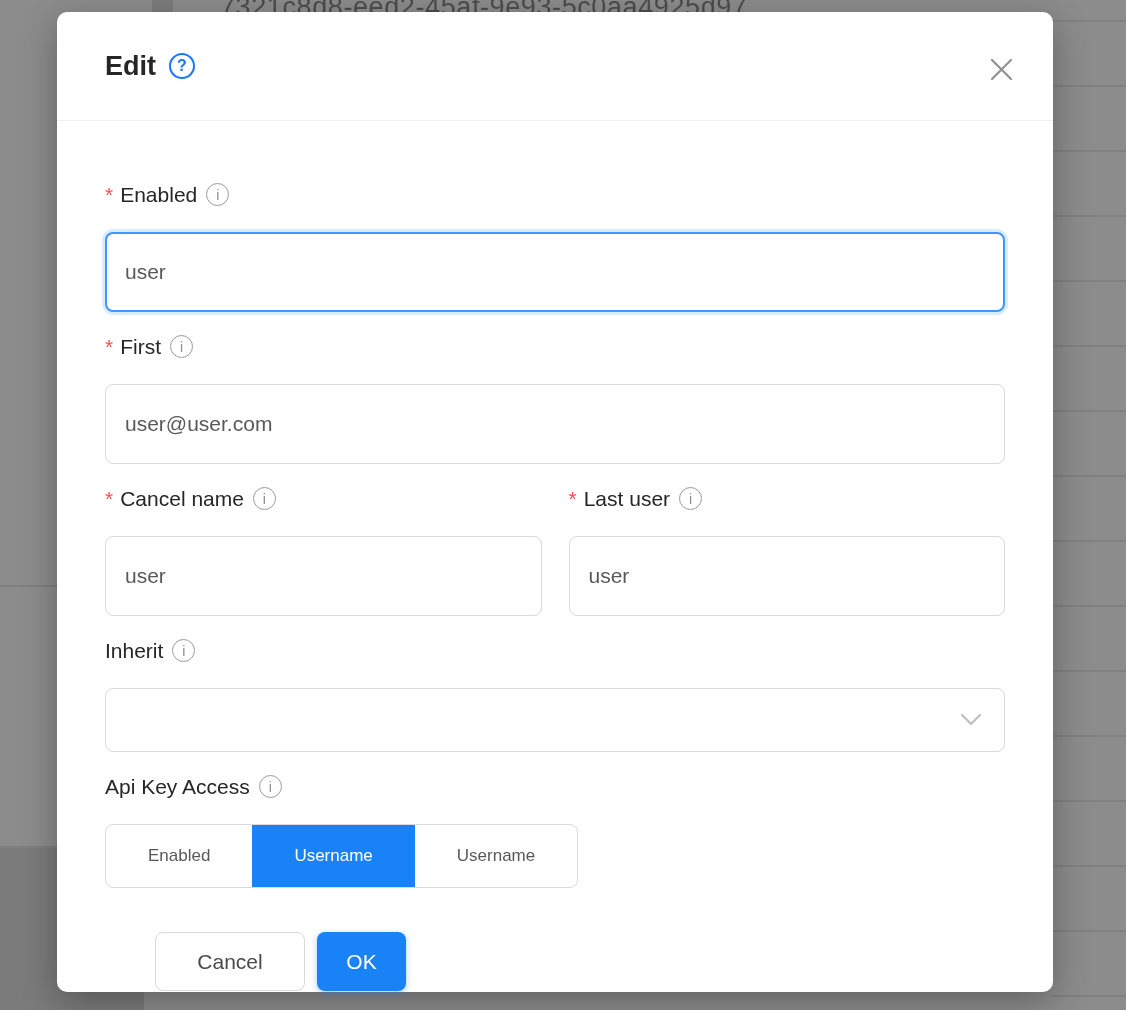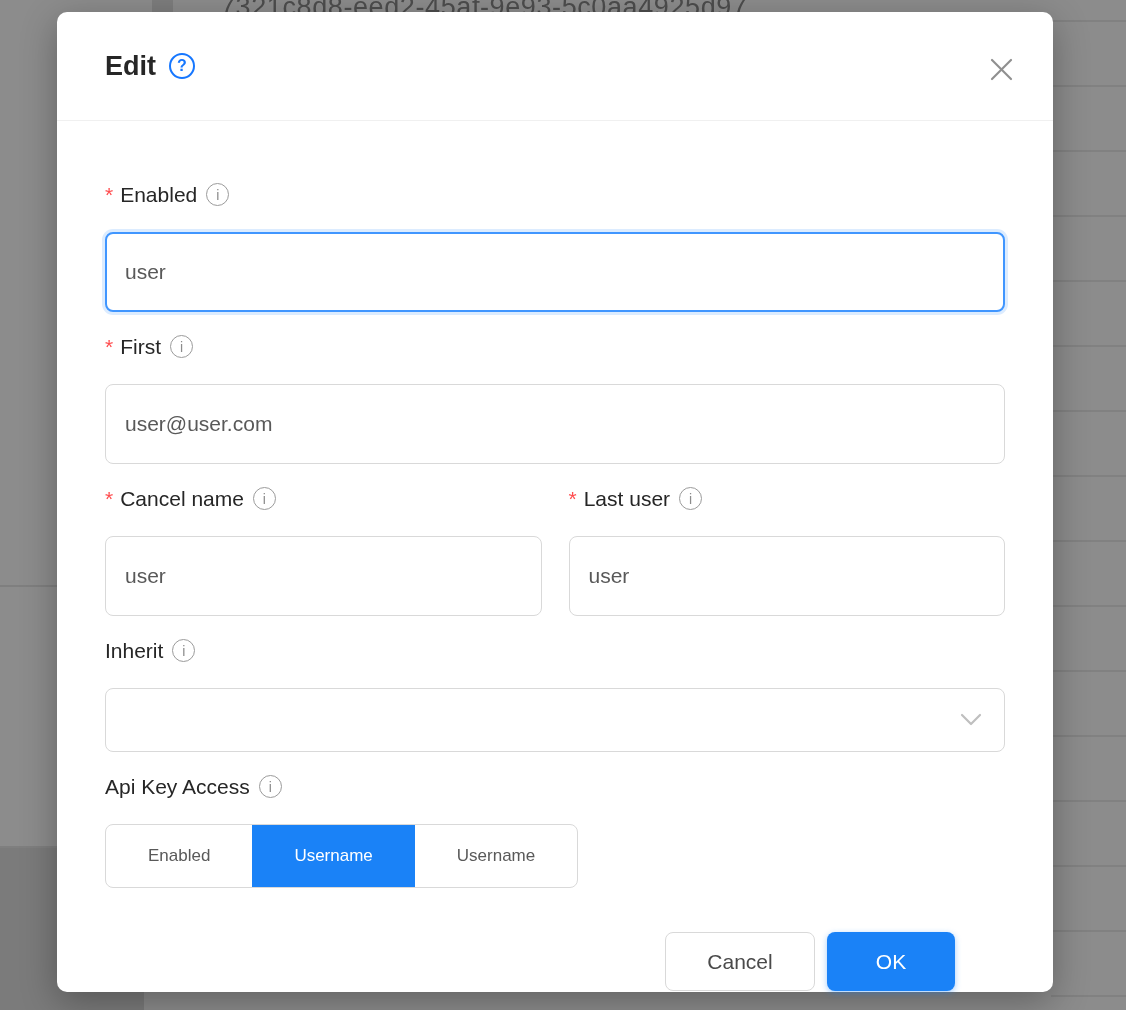--- a/index.html
+++ b/index.html
@@ -46,24 +46,24 @@
   .names-row { display:flex; gap:27px; }
   .names-row .col { flex:1; min-width:0; }
 
   .select-box { position:relative; height:64px; border:1px solid #d9d9d9; border-radius:8px; background:#fff; cursor:pointer; }
   .chevron { position:absolute; right:21px; top:50%; transform:translateY(-50%); line-height:0; }
 
   .segmented { display:inline-flex; border:1px solid #d9d9d9; border-radius:8px; overflow:hidden; background:#fff; }
   .segment { padding:0 42px; line-height:62px; font-size:17px; color:#595959; cursor:pointer; white-space:nowrap; }
   .segment.selected { background:#1a82f7; color:#fff; }
 
-  .modal-footer { display:flex; justify-content:flex-end; align-items:center; padding:0 50px; margin-top:44px; }
+  .modal-footer { display:flex; justify-content:flex-start; align-items:center; padding:0 50px; margin-top:44px; }
   .btn { height:59px; border-radius:8px; font-size:21px; font-family:inherit; cursor:pointer; }
   .btn-cancel { width:150px; background:#fff; border:1px solid #d9d9d9; color:#4a4a4a; }
-  .btn-ok { width:128px; background:#1a82f7; border:none; color:#fff; margin-left:12px;
+  .btn-ok { width:89px; background:#1a82f7; border:none; color:#fff; margin-left:12px;
     box-shadow:0 2px 6px rgba(26,130,247,0.4); }
 </style>
 </head>
 <body>
 
 <div class="bg-page">
   <div class="bg-uuid">7321c8d8-eed2-45af-9e93-5c0aa4925d97</div>
   <div class="bg-col-strip"></div>
   <div class="bg-right-rows"></div>
   <div class="bg-left-line l1"></div>

